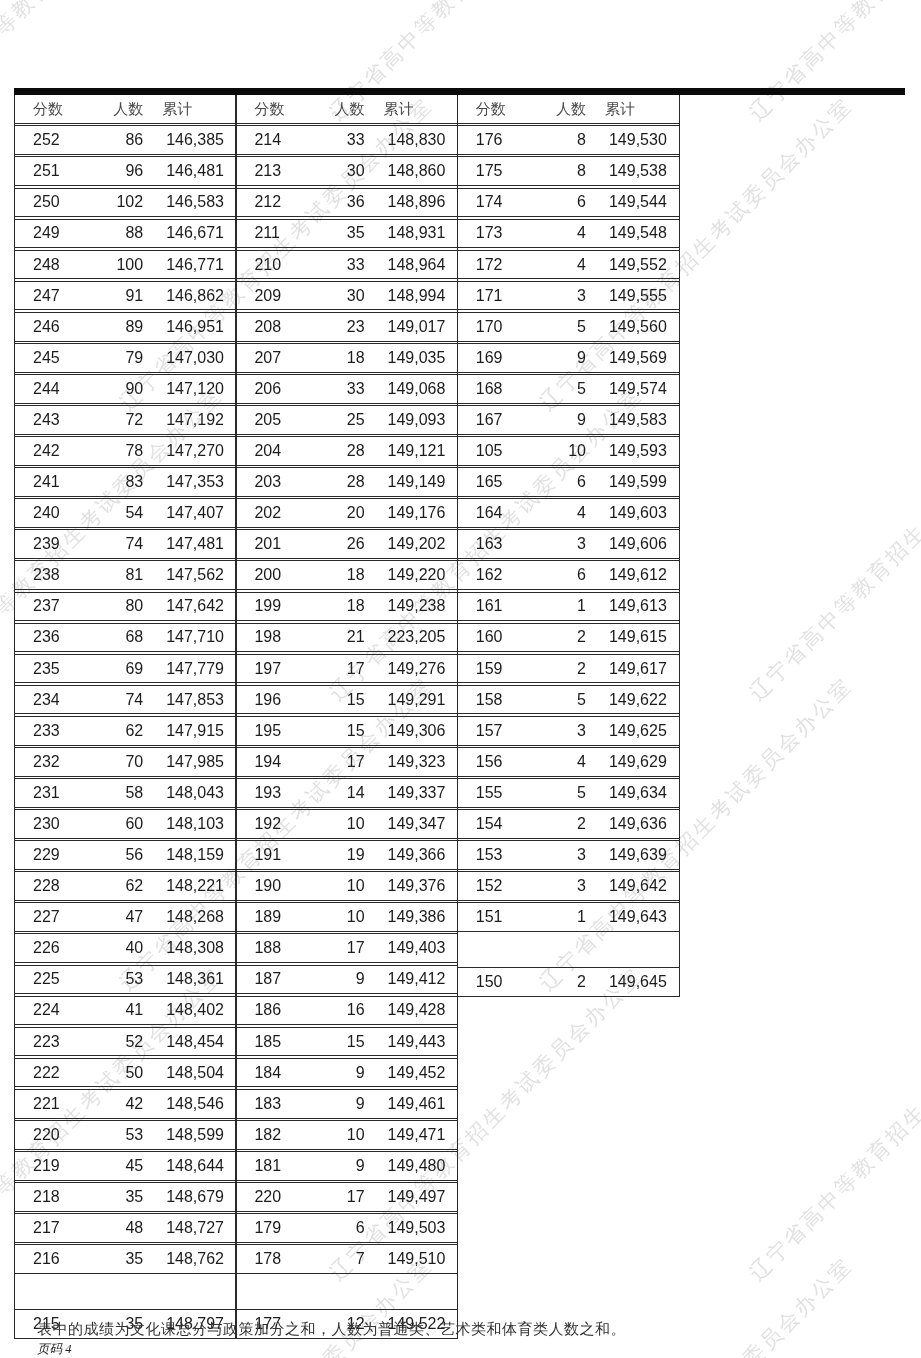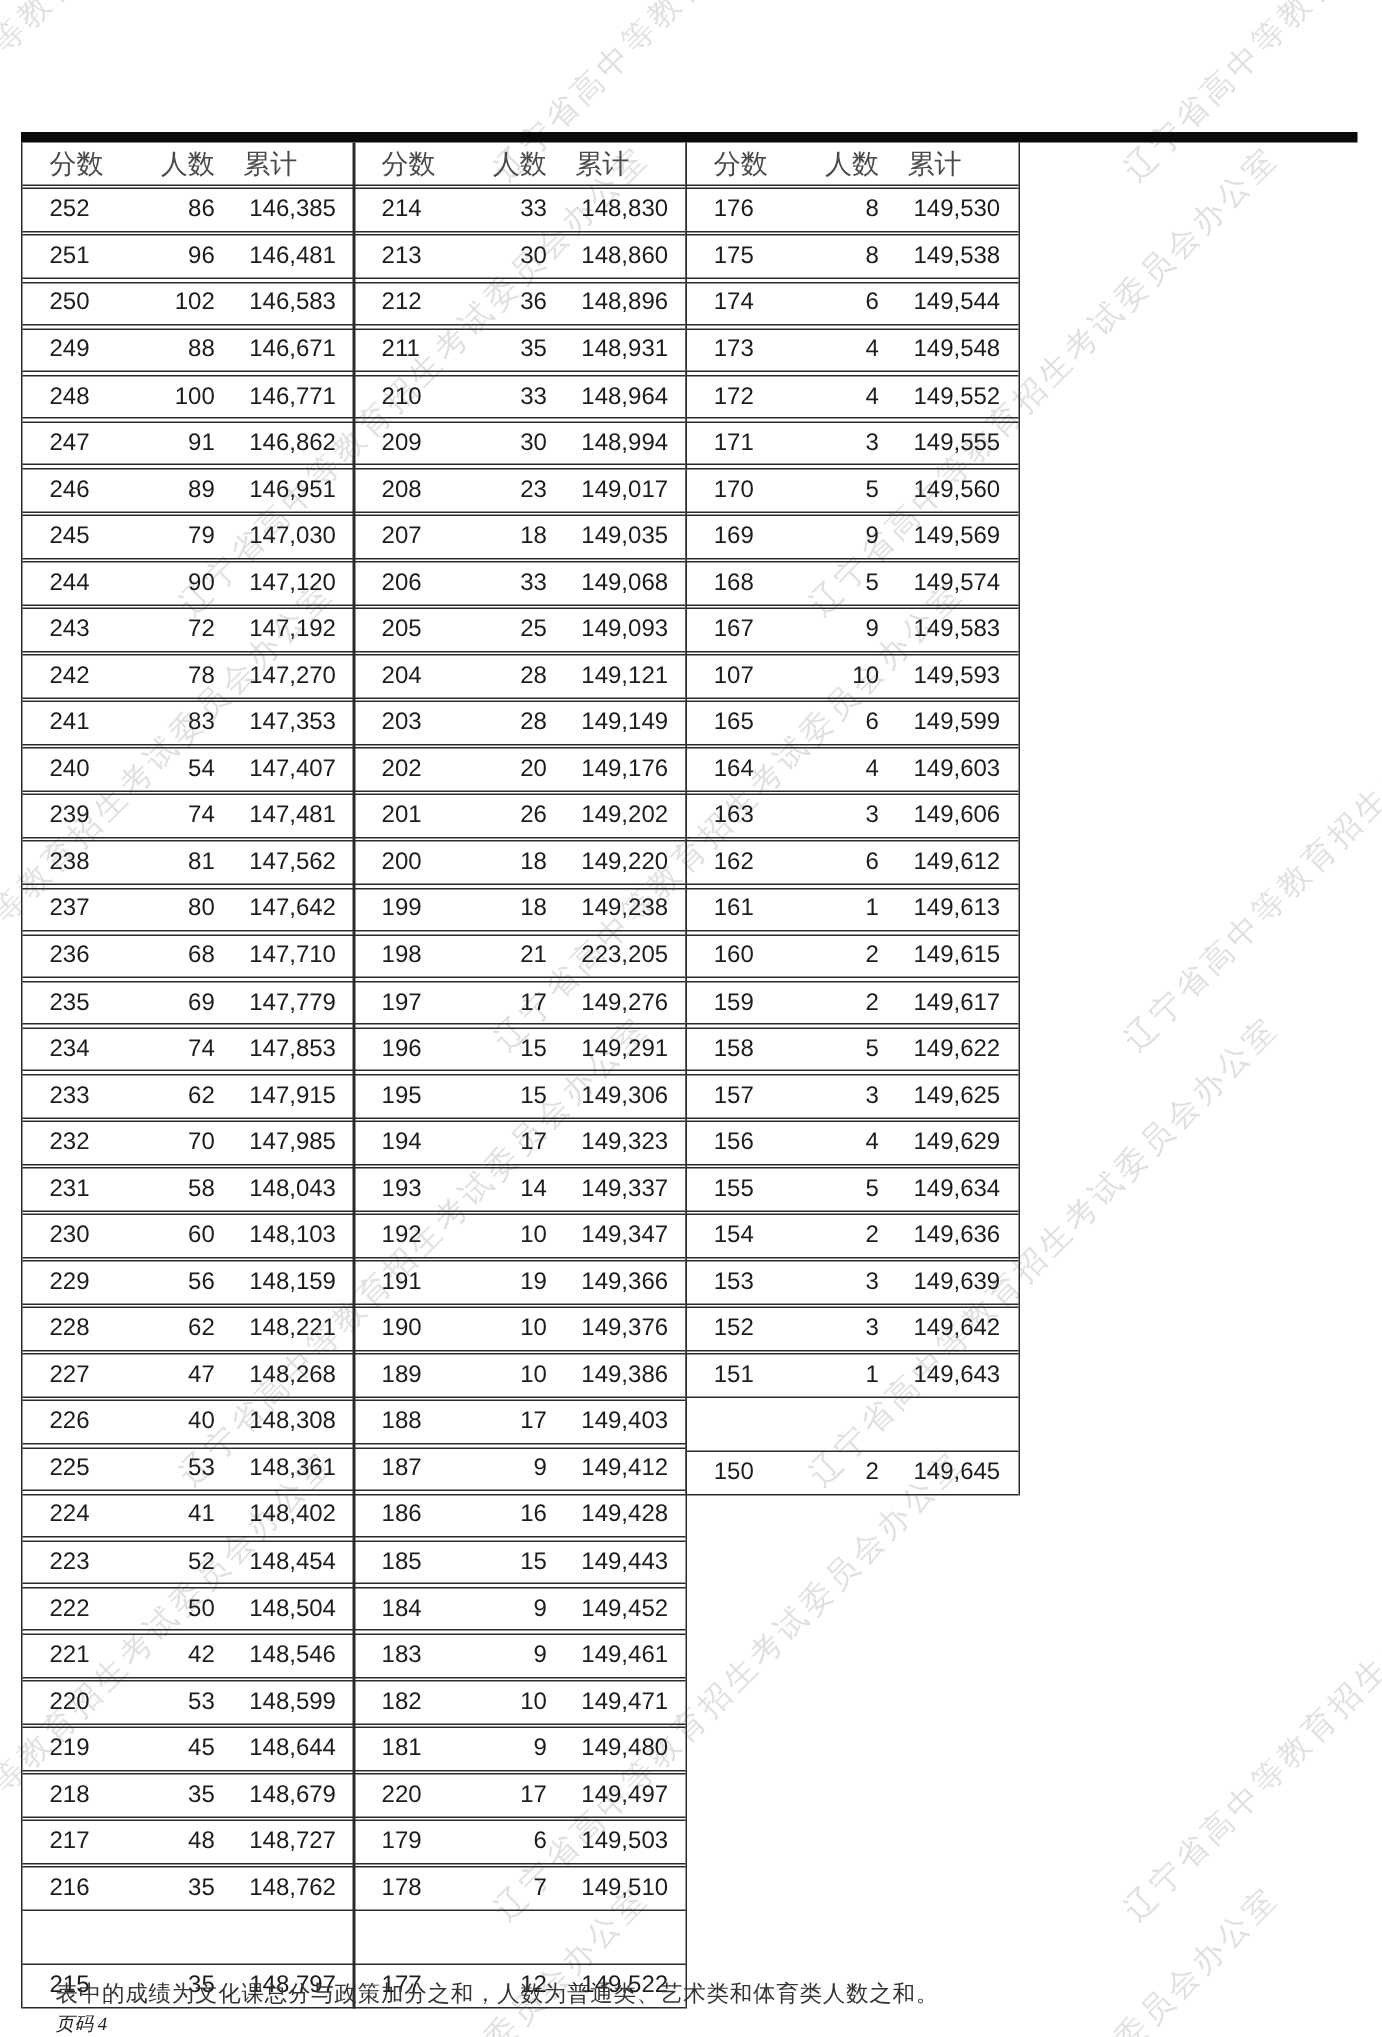--- a/index.html
+++ b/index.html
@@ -51,21 +51,21 @@
     border-bottom: 1.1px solid #2a2a2a;
     border-top: 1.1px solid #2a2a2a;
     margin-bottom: 1.4px;
     font-size: 16px;
     font-family: "Liberation Sans", sans-serif;
     color: #1c1c1c;
   }
   .row.header-row {
     border-top: none;
     height: 29px;
-    font-size: 18px;
+    font-size: 15px;
     color: #4a4a4a;
     font-family: "DejaVu Sans", sans-serif;
   }
   .row:last-child { margin-bottom: 0; margin-top: 35px; }
   .cell-score  { text-align: left; padding-left: 18px; }
   .cell-count  { text-align: right; }
   .cell-cumu   { text-align: right; padding-right: 12px; }
   .header-row .cell-cumu { text-align: left; padding-left: 19px; padding-right: 16px; }
   .footer-note {
     position: absolute; left: 24px; top: 1320px;
@@ -550,21 +550,21 @@
             <div class="cell-score">168</div>
             <div class="cell-count">5</div>
             <div class="cell-cumu">149,574</div>
           </div>
           <div class="row">
             <div class="cell-score">167</div>
             <div class="cell-count">9</div>
             <div class="cell-cumu">149,583</div>
           </div>
           <div class="row">
-            <div class="cell-score">107</div>
+            <div class="cell-score">105</div>
             <div class="cell-count">10</div>
             <div class="cell-cumu">149,593</div>
           </div>
           <div class="row">
             <div class="cell-score">165</div>
             <div class="cell-count">6</div>
             <div class="cell-cumu">149,599</div>
           </div>
           <div class="row">
             <div class="cell-score">164</div>

